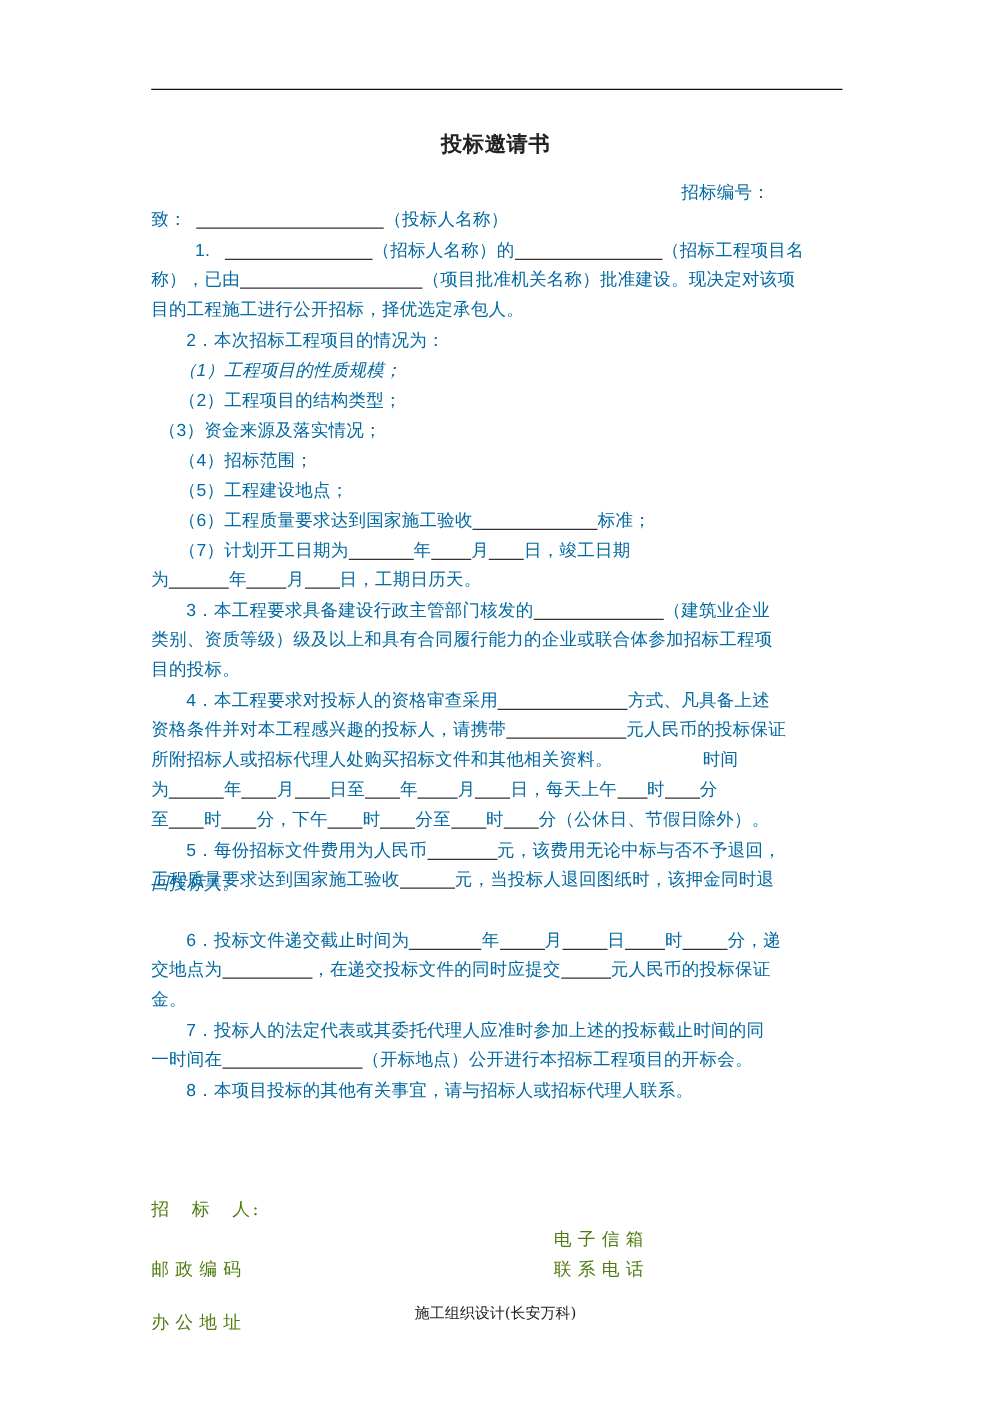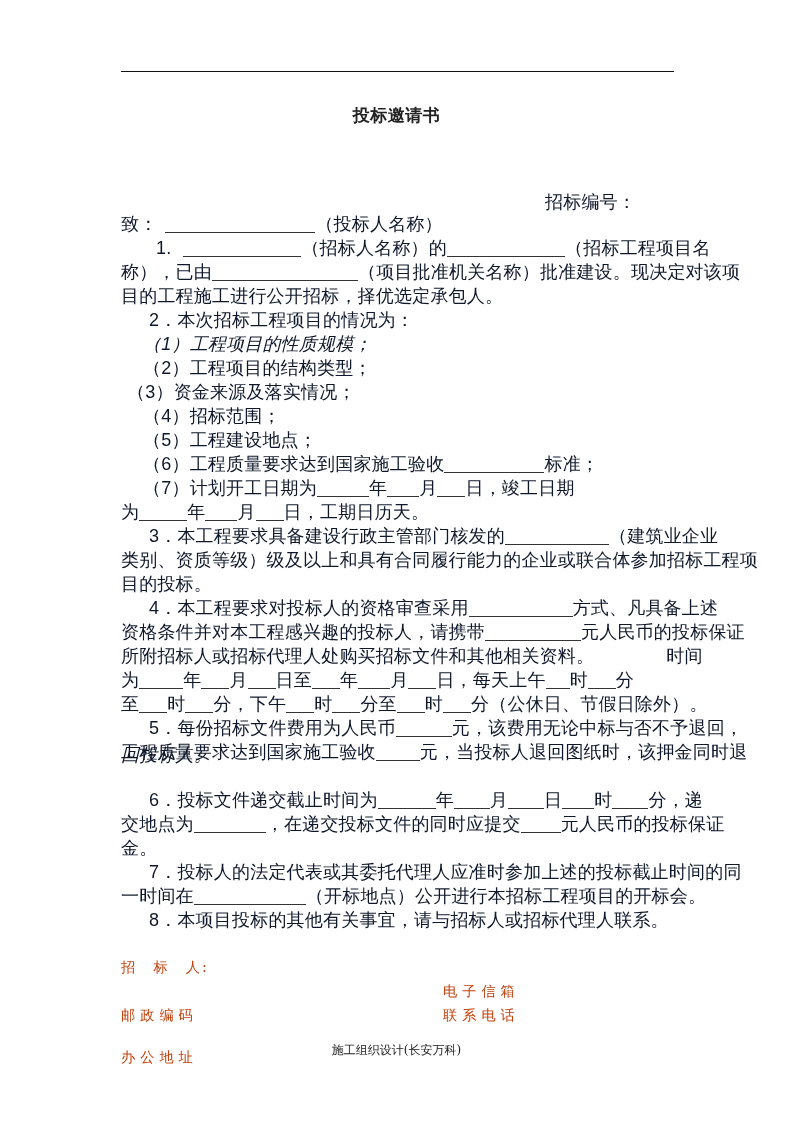--- a/index.html
+++ b/index.html
@@ -1,25 +1,25 @@
 <!DOCTYPE html>
 <html><head>
 <meta charset="utf-8">
 <style>
   html, body { margin: 0; padding: 0; background: #ffffff; }
   body { width: 793px; height: 1122px; position: relative; overflow: hidden;
          font-family: "DejaVu Serif", "Liberation Serif", serif; color: #222; }
   .rule { position: absolute; left: 121px; top: 71px; width: 553px; height: 0; border-top: 1.3px solid #111; }
   .title { position: absolute; left: 0; top: 104px; width: 793px; text-align: center;
            font-size: 17px; font-weight: bold; letter-spacing: 0.5px; color: #222; }
-  .line { position: absolute; left: 121px; width: 553px; font-size: 18px; line-height: 24px;
-          white-space: nowrap; color: #0f172a; letter-spacing: 0.2px; margin-top: 48px; }
+  .line { position: absolute; left: 121px; width: 553px; font-size: 14px; line-height: 24px;
+          white-space: nowrap; color: #0369a1; letter-spacing: 0.2px; }
   .num { font-family: "Liberation Sans", "DejaVu Sans", sans-serif; }
   .blank { display: inline-block; border-bottom: 1px solid #333; height: 15px; vertical-align: -3px; }
-  .sig { position: absolute; font-size: 14.2px; color: #c2410c; letter-spacing: 5px; white-space: nowrap; }
+  .sig { position: absolute; font-size: 14.2px; color: #4d7c0f; letter-spacing: 5px; white-space: nowrap; }
   .footer { position: absolute; left: 0; top: 1042px; width: 793px; text-align: center;
             font-size: 12px; color: #222; }
 </style>
 </head>
 <body>
 
 <div class="rule"></div>
 
 <div class="title">投标邀请书</div>
 

